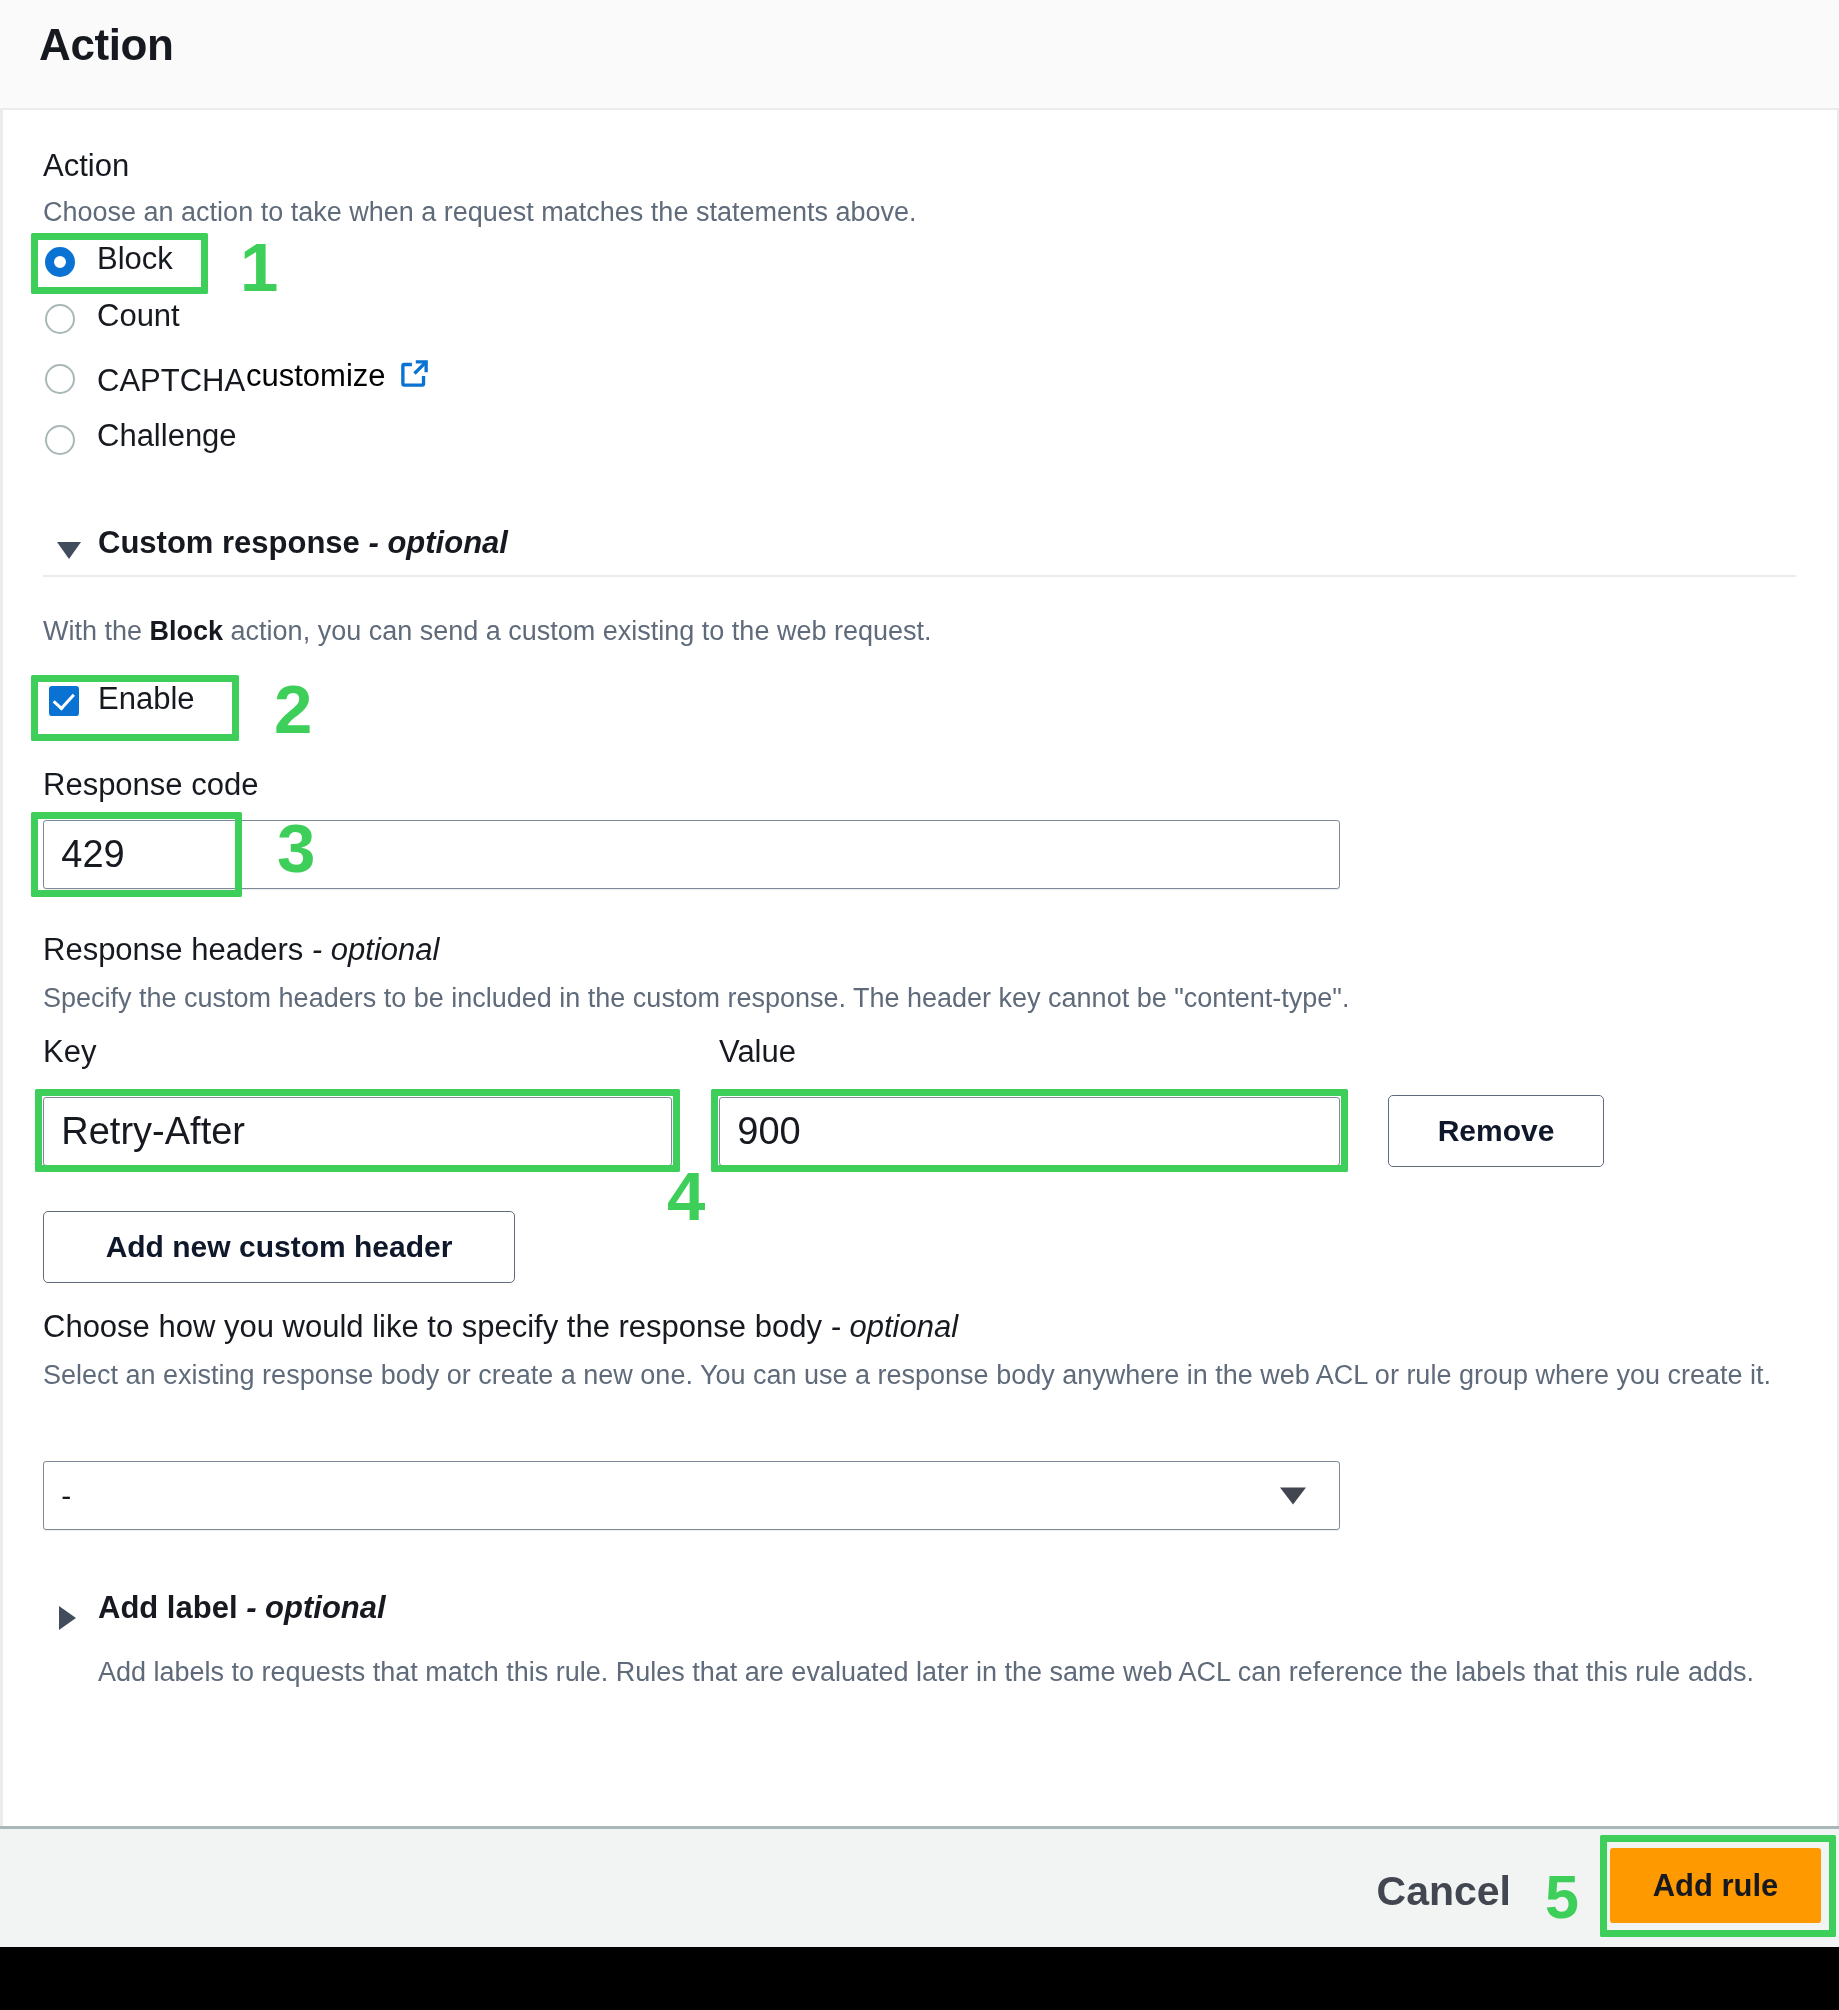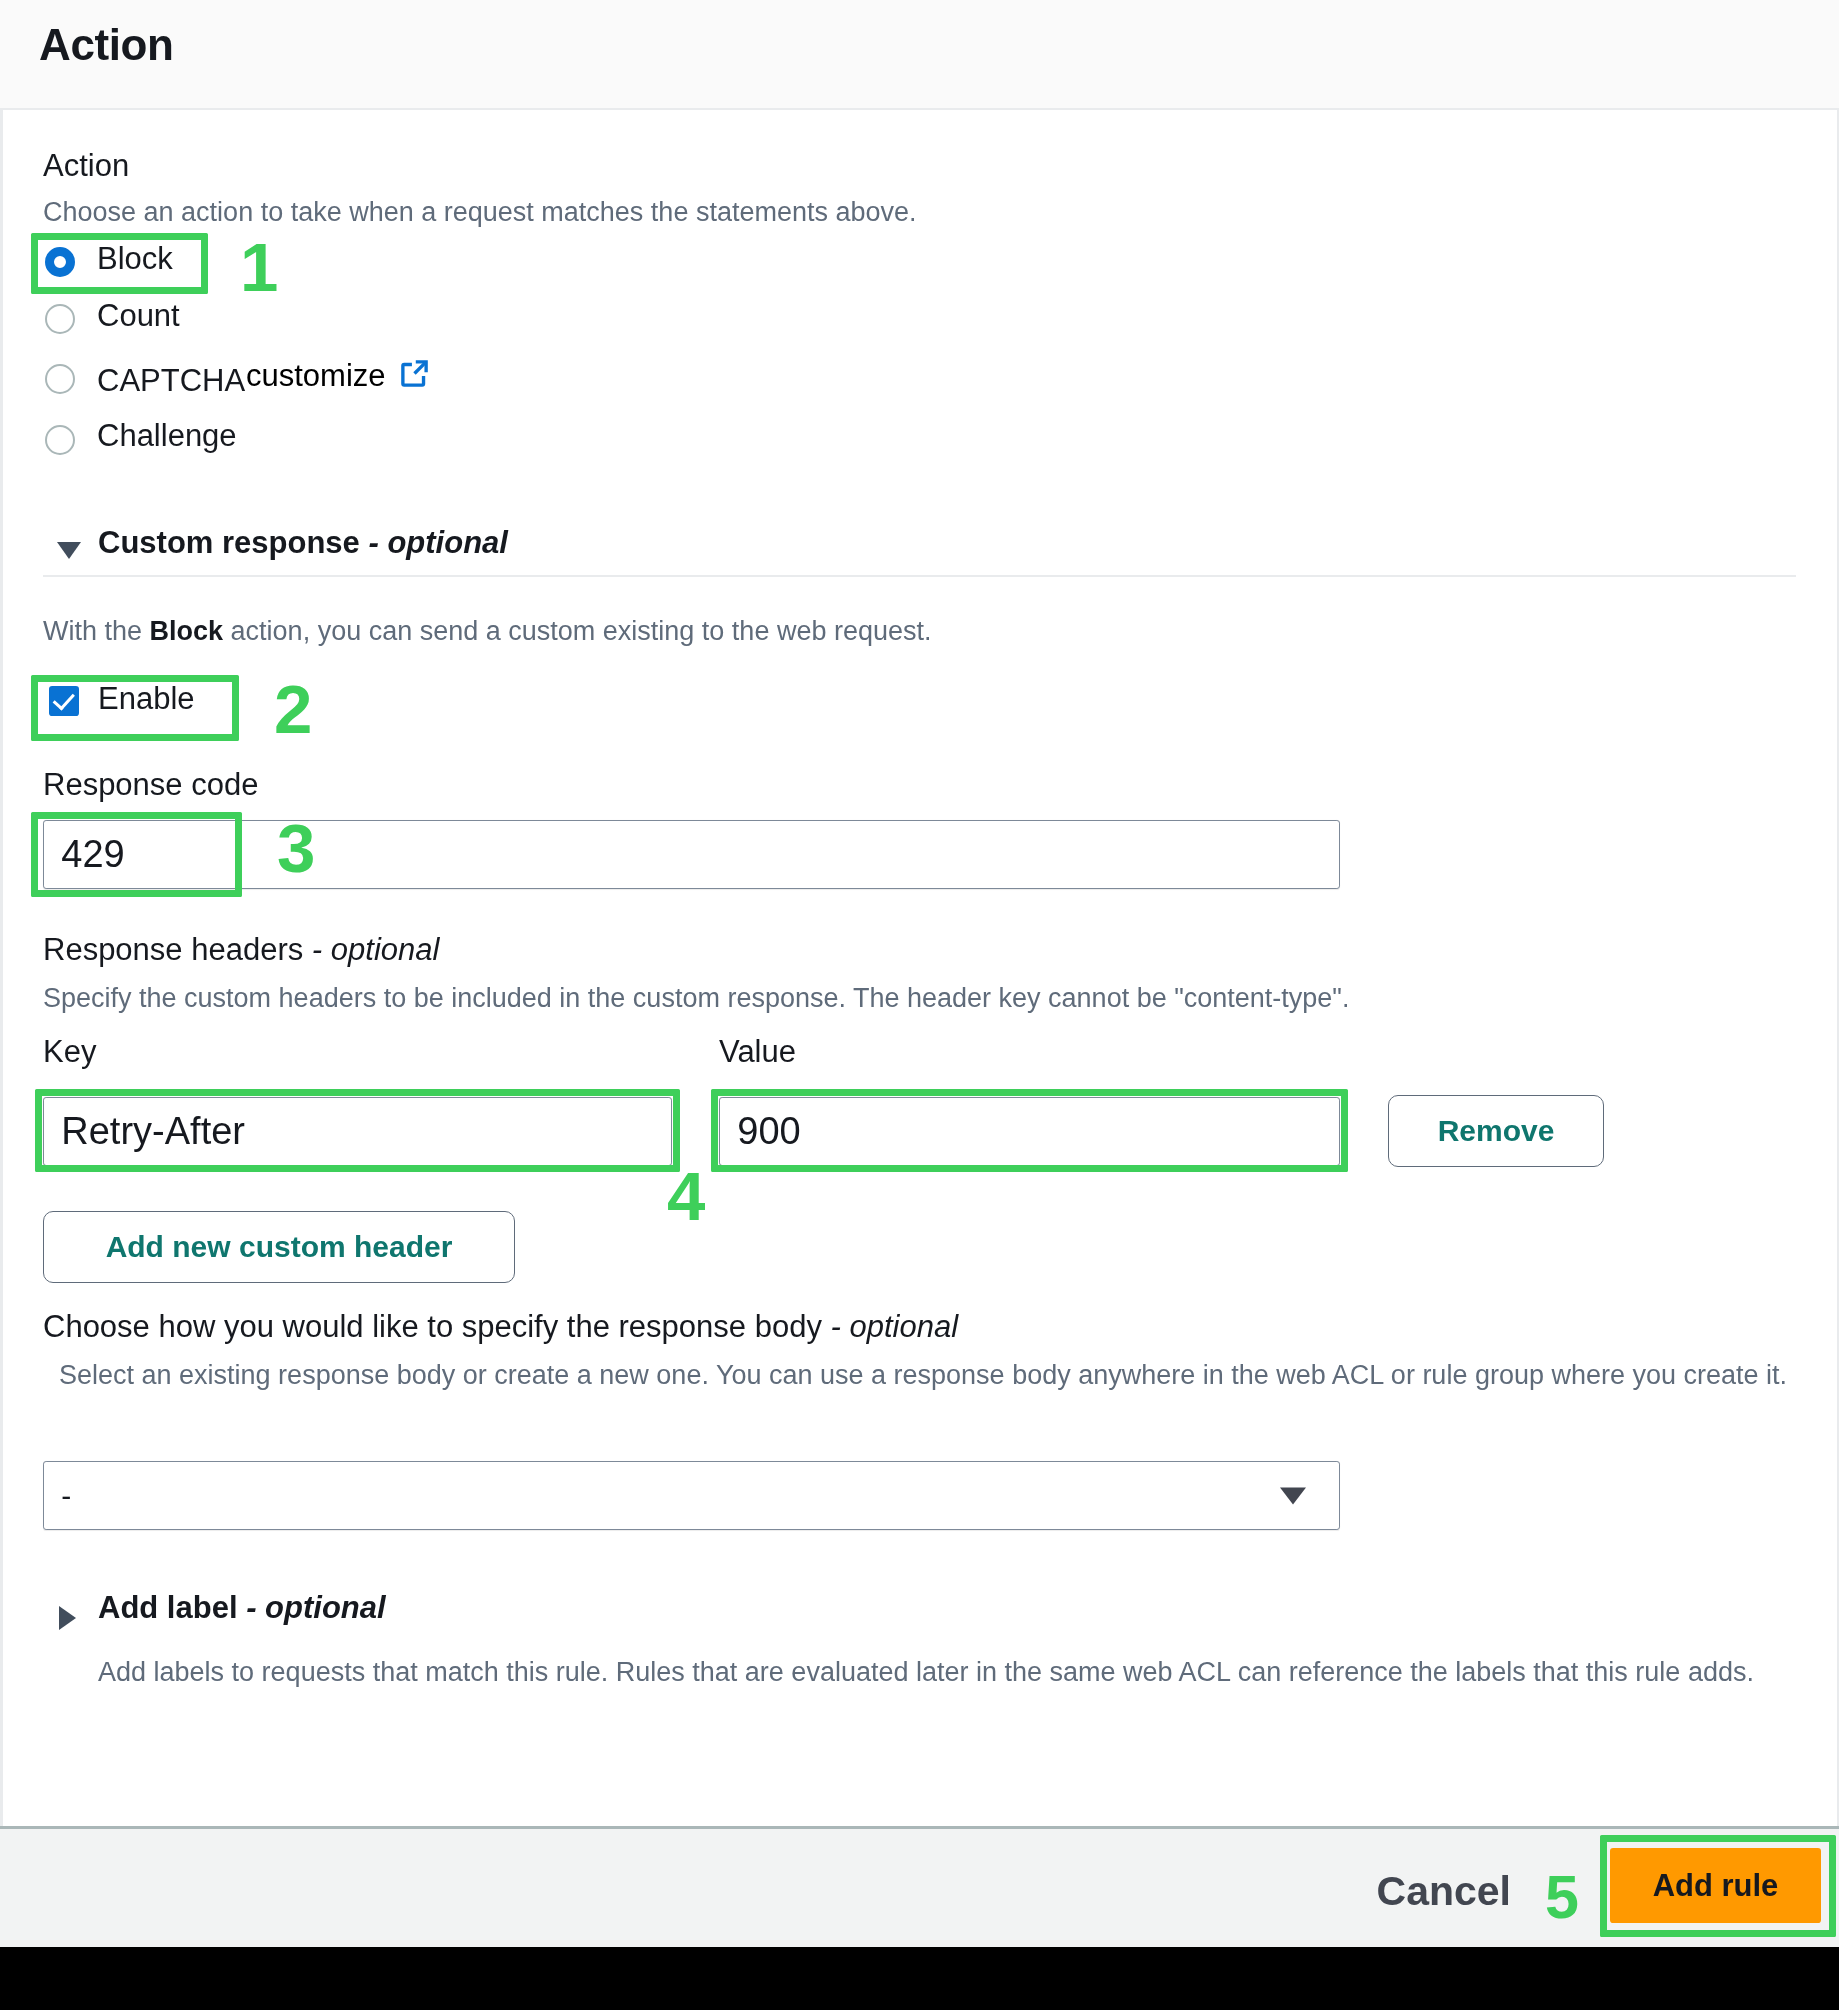--- a/index.html
+++ b/index.html
@@ -67,23 +67,23 @@
     border:1.6px solid #7d8998;border-radius:3.1px;
     box-sizing:border-box;
     box-shadow:0 0.8px 0.8px rgba(0,0,0,.08);
     display:flex;align-items:center;
   }
   .inputbox span{
     font-size:38px;color:#16191f;padding-left:17.3px;
   }
   .btn{
     position:absolute;background:#fff;
-    border:1.6px solid #5f6b7a;border-radius:10px;box-sizing:border-box;
+    border:1.6px solid #5f6b7a;border-radius:5px;box-sizing:border-box;
     display:flex;align-items:center;justify-content:center;
-    font-size:30px;font-weight:bold;color:#0f766e;
+    font-size:30px;font-weight:bold;color:#0f172a;
   }
   .select{
     position:absolute;background:#fff;
     border:1.6px solid #7d8998;border-radius:3.1px;box-sizing:border-box;
     display:flex;align-items:center;
     box-shadow:0 0.8px 0.8px rgba(0,0,0,.08);
   }
   .select .val{font-size:30px;color:#16191f;padding-left:17.3px;}
   .select .caret{
     position:absolute;right:33px;top:50%;transform:translateY(-50%);
@@ -201,21 +201,21 @@
     <span>900</span>
   </div>
   <div class="btn" style="left:1388px;top:1095px;width:216px;height:72px;">Remove</div>
 
   <div class="btn" style="left:43px;top:1211px;width:472px;height:72px;">Add new custom header</div>
 
   <div class="abs lbl" style="left:43px;top:1309px;">
     <span>Choose how you would like to specify the response body</span>
     <span style="font-style:italic;">- optional</span>
   </div>
-  <div class="abs desc" style="left:43px;top:1356px;width:1749px;margin-left:16px;">Select an existing response body or create a new one. You can use a response body anywhere in the web ACL or rule group where you create it.</div>
+  <div class="abs desc" style="left:43px;top:1356px;width:1749px;">Select an existing response body or create a new one. You can use a response body anywhere in the web ACL or rule group where you create it.</div>
 
   <div class="select" style="left:43px;top:1461px;width:1297px;height:69px;">
     <span class="val">-</span>
     <span class="caret"></span>
   </div>
 
   <div class="tri-right" style="left:59px;top:1606px;"></div>
   <div class="abs lbl-strong" style="left:98px;top:1590px;">
     <span>Add label</span>
     <span style="font-style:italic;font-weight:bold;">- optional</span>

